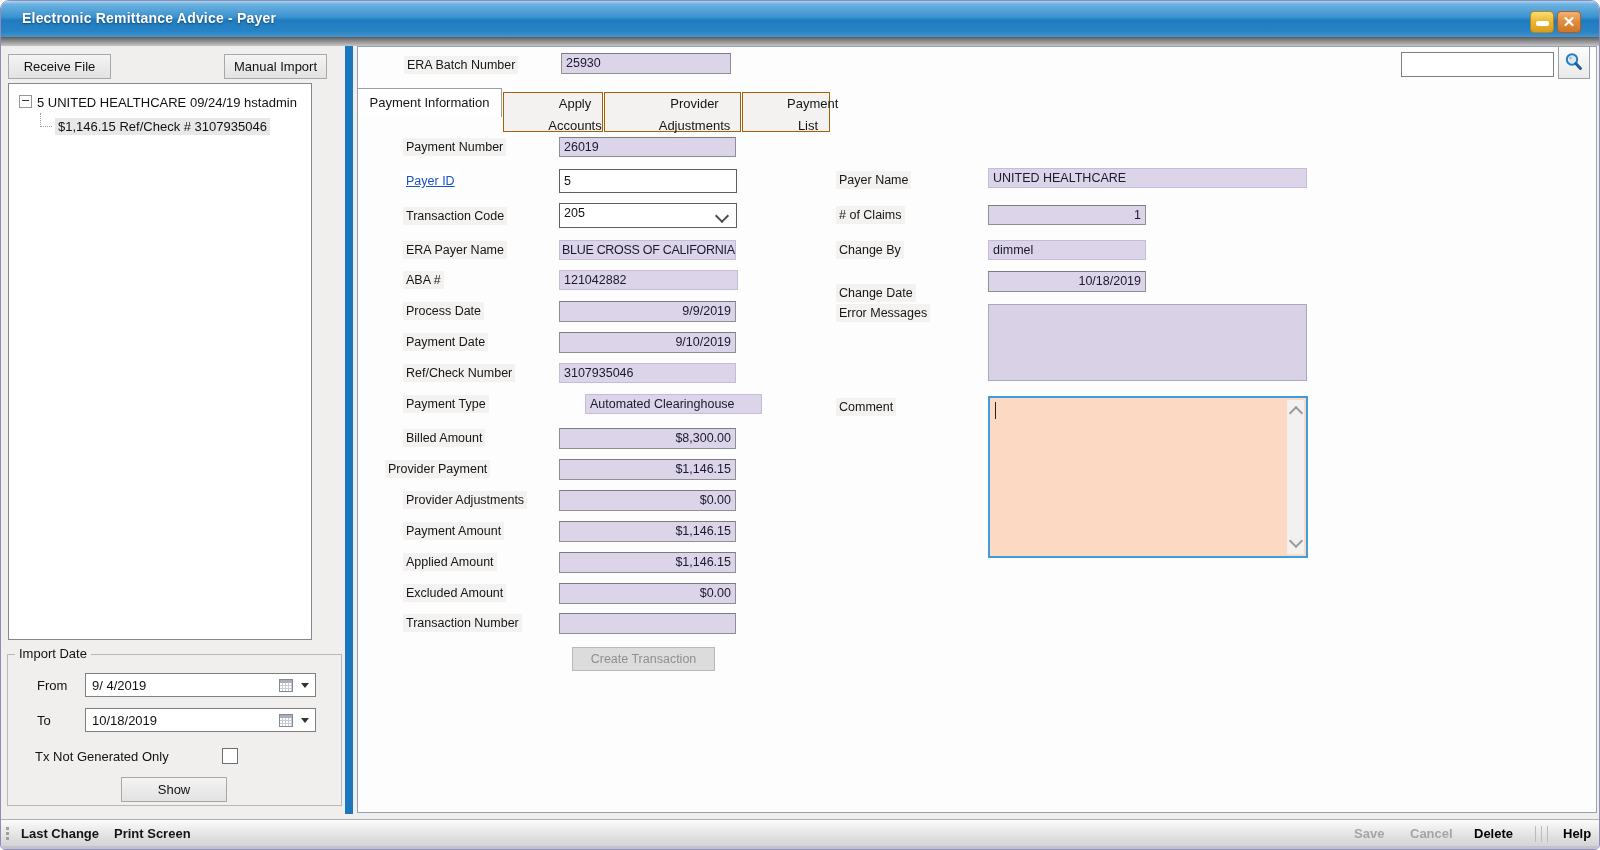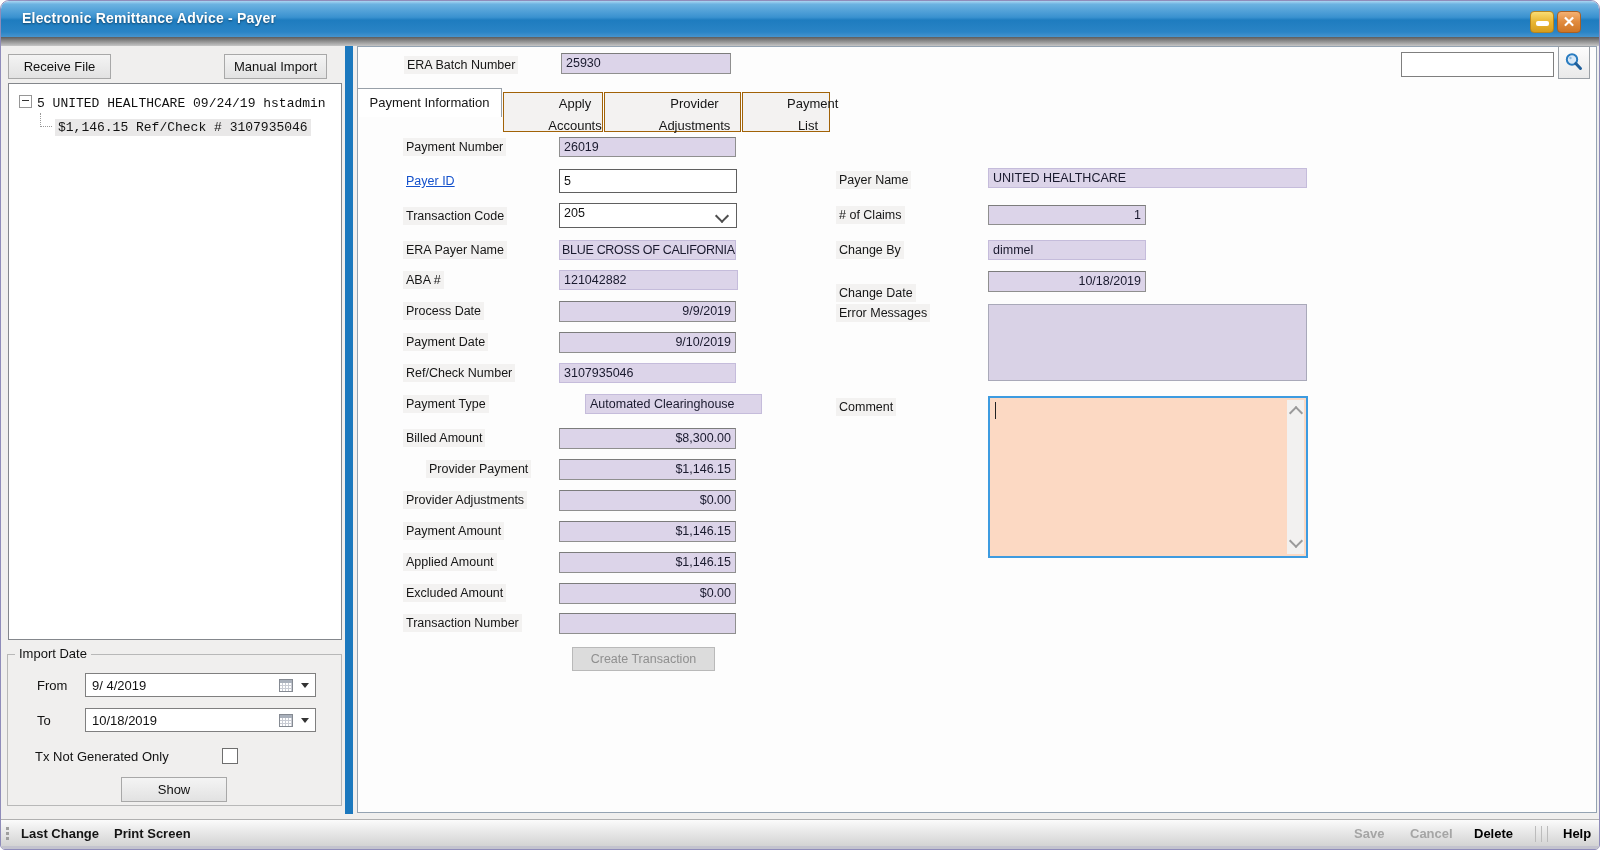--- a/index.html
+++ b/index.html
@@ -29,22 +29,22 @@
   .fld{position:absolute;box-sizing:border-box;font-size:12.5px;color:#1a1a2e;
        padding:2px 4px;white-space:nowrap;overflow:hidden;}
   .flat{background:#dcd4e9;border:1px solid #c5bcdb;}
   .sunken{background:#dcd4e9;border:1px solid #8f8f8f;border-top-color:#7c7c7c;}
   .ralign{text-align:right;}
   .whitein{position:absolute;box-sizing:border-box;background:#fff;border:1px solid #5f5f5f;
            font-family:"Liberation Sans",sans-serif;font-size:12.5px;color:#111;padding:2px 4px;}
   .chevD{position:absolute;width:8px;height:8px;border-left:2px solid #4e4e4e;border-bottom:2px solid #4e4e4e;
          transform:rotate(-45deg);}
   
-  .treebox{position:absolute;left:7px;top:82px;width:334px;height:557px;background:#fff;
-           border:1px solid #84878c;box-sizing:border-box;font-family:Liberation Mono, monospace;}
+  .treebox{position:absolute;left:7px;top:82px;width:304px;height:557px;background:#fff;
+           border:1px solid #84878c;box-sizing:border-box;}
   .tree-root{position:absolute;left:10px;top:11px;font-size:13px;color:#111;white-space:nowrap;}
   .expander{display:inline-block;width:11px;height:11px;border:1px solid #969696;background:#fff;
             position:relative;margin-right:5px;vertical-align:-1px;}
   .expander::before{content:"";position:absolute;left:2px;right:2px;top:4px;height:1px;background:#333;}
   .tree-child{position:absolute;left:31px;top:29px;font-size:13px;color:#111;white-space:nowrap;}
   .connector{display:inline-block;width:11px;height:13px;border-left:1px dotted #9a9a9a;
              border-bottom:1px dotted #9a9a9a;margin-right:3px;vertical-align:4px;}
   .sel{background:#e9e8e8;padding:1px 3px;}
   
   .groupbox{position:absolute;left:6px;top:653px;width:335px;height:152px;border:1px solid #b8b8b8;box-sizing:border-box;}
@@ -181,21 +181,21 @@
 
   <div class="lbl" style="left:402px;top:363px;">Ref/Check Number</div>
   <div class="fld flat" style="left:558px;top:362px;width:177px;height:20px;">3107935046</div>
 
   <div class="lbl" style="left:402px;top:394px;">Payment Type</div>
   <div class="fld flat" style="left:584px;top:393px;width:177px;height:20px;">Automated Clearinghouse</div>
 
   <div class="lbl" style="left:402px;top:428px;">Billed Amount</div>
   <div class="fld sunken ralign" style="left:558px;top:427px;width:177px;height:21px;">$8,300.00</div>
 
-  <div class="lbl" style="left:425px;top:459px;">Provider Payment</div>
+  <div class="lbl" style="left:384px;top:459px;">Provider Payment</div>
   <div class="fld sunken ralign" style="left:558px;top:458px;width:177px;height:21px;">$1,146.15</div>
 
   <div class="lbl" style="left:402px;top:490px;">Provider Adjustments</div>
   <div class="fld sunken ralign" style="left:558px;top:489px;width:177px;height:21px;">$0.00</div>
 
   <div class="lbl" style="left:402px;top:521px;">Payment Amount</div>
   <div class="fld sunken ralign" style="left:558px;top:520px;width:177px;height:21px;">$1,146.15</div>
 
   <div class="lbl" style="left:402px;top:552px;">Applied Amount</div>
   <div class="fld sunken ralign" style="left:558px;top:551px;width:177px;height:21px;">$1,146.15</div>

